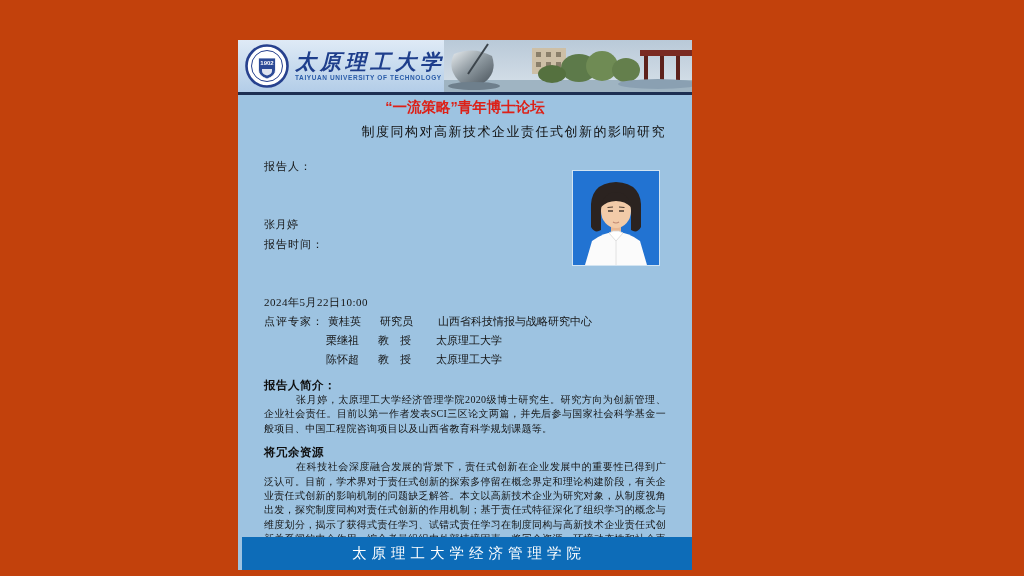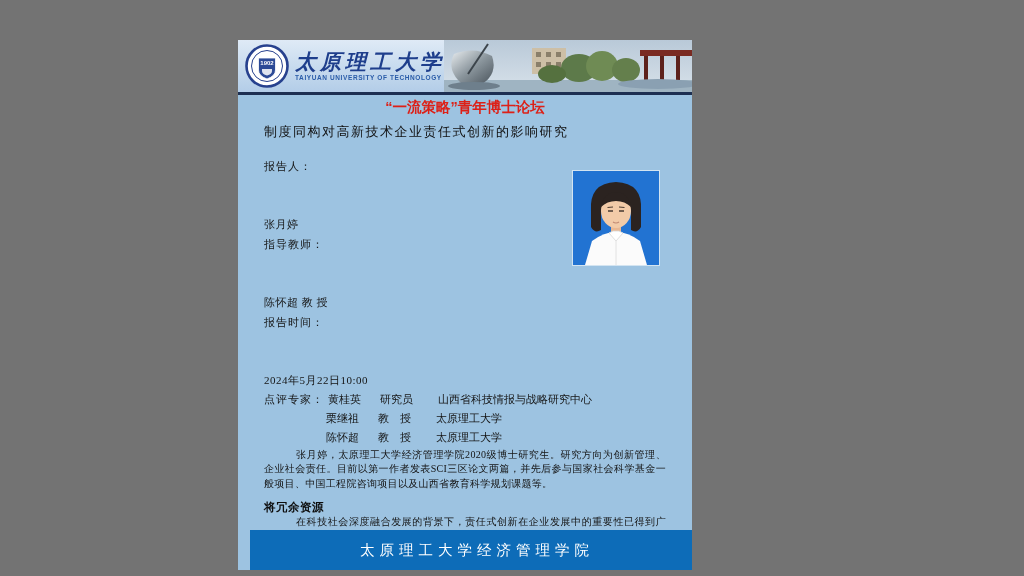--- a/index.html
+++ b/index.html
@@ -1,19 +1,19 @@
 <!DOCTYPE html>
 <html><head>
 <meta charset="utf-8">
 <style>
   html,body{margin:0;padding:0;}
   .page{
     position:relative;
     width:1024px;height:576px;
-    background:#737373;
+    background:#c2410c;
     overflow:hidden;
     font-family:"Liberation Serif", serif;
   }
   .poster{
     position:absolute;
     left:238px;top:40px;
     width:454px;height:530px;
     background:#9dc3e1;
     overflow:hidden;
   }
@@ -56,21 +56,21 @@
     padding:3px 26px 0 26px;
     color:#151515;
   }
   .forum-title{
     text-align:center;
     font-family:"Liberation Sans", sans-serif;
     font-weight:bold;font-size:14.5px;line-height:18px;
     color:#dd2017;
   }
   .report-title{
-    text-align:left;
+    text-align:right;
     font-size:13px;line-height:18px;margin-top:7px;
     letter-spacing:1.5px;color:#111;
   }
   .info{margin-top:15px;font-size:11px;}
   .irow{display:flex;line-height:20px;white-space:nowrap;flex-direction:column;}
   .ilabel{flex:0 0 58px;letter-spacing:1px;}
   .ivalue{letter-spacing:0.5px;}
   .erow{display:flex;line-height:19px;white-space:nowrap;}
   .ename{flex:0 0 46px;margin-left:4px;}
   .etitle{flex:0 0 52px;margin-left:6px;}
@@ -99,21 +99,21 @@
     margin-top:5px;
     text-align:center;
     font-family:"Liberation Serif", serif;
     font-style:italic;font-weight:800;
     font-size:17px;line-height:22px;
     color:#e01911;letter-spacing:3px;
     text-shadow:0.5px 0.5px 0 rgba(160,10,5,0.35);
   }
   
   .footer{
-    position:absolute;left:12px;bottom:0;width:454px;height:40px;
+    position:absolute;left:4px;bottom:0;width:454px;height:33px;
     background:#0d6cb8;
     display:flex;align-items:center;justify-content:center;
   }
   .footer span{
     color:#ffffff;font-size:14.5px;letter-spacing:5px;
     font-family:"Liberation Serif", serif;
   }
 </style>
 </head>
 <body>
@@ -178,24 +178,20 @@
     <div class="body">
       <div class="forum-title">“一流策略”青年博士论坛</div>
       <div class="report-title">制度同构对高新技术企业责任式创新的影响研究</div>
 
       <div class="info">
         <div class="irow">
           <span class="ilabel">报告人：</span>
           <span class="ivalue">张月婷</span>
         </div>
         <div class="irow">
-          <span class="ilabel">指导教师：</span>
-          <span class="ivalue">陈怀超 教 授</span>
-        </div>
-        <div class="irow">
           <span class="ilabel">报告时间：</span>
           <span class="ivalue">2024年5月22日10:00</span>
         </div>
 
         <div class="erow">
           <span class="ilabel">点评专家：</span>
           <span class="ename">黄桂英</span>
           <span class="etitle">研究员</span>
           <span class="eaff">山西省科技情报与战略研究中心</span>
         </div>
@@ -224,20 +220,21 @@
           <line x1="46" y1="40" x2="51" y2="40" stroke="#3a2e28" stroke-width="1.4"></line>
           <line x1="34.5" y1="36.5" x2="40" y2="36" stroke="#4a3a30" stroke-width="1"></line>
           <line x1="46" y1="36" x2="51.5" y2="36.5" stroke="#4a3a30" stroke-width="1"></line>
           <path d="M40 51 Q43 53 46 51" stroke="#c08a74" stroke-width="1.2" fill="none"></path>
           <path d="M12 94 L19 70 Q31 61 43 61 Q55 61 67 70 L74 94 Z" fill="#fbfbfb"></path>
           <path d="M36 62 L43 70 L50 62 L46 60 L40 60 Z" fill="#ffffff" stroke="#d8d8d8" stroke-width="0.8"></path>
           <line x1="43" y1="70" x2="43" y2="94" stroke="#e2e2e2" stroke-width="1"></line>
         </svg>
       </div>
 
+      <div class="sec-head">报告人简介：</div>
       <p class="para">张月婷，太原理工大学经济管理学院2020级博士研究生。研究方向为创新管理、企业社会责任。目前以第一作者发表SCI三区论文两篇，并先后参与国家社会科学基金一般项目、中国工程院咨询项目以及山西省教育科学规划课题等。</p>
 
       <div class="sec-head">将冗余资源</div>
       <p class="para">在科技社会深度融合发展的背景下，责任式创新在企业发展中的重要性已得到广泛认可。目前，学术界对于责任式创新的探索多停留在概念界定和理论构建阶段，有关企业责任式创新的影响机制的问题缺乏解答。本文以高新技术企业为研究对象，从制度视角出发，探究制度同构对责任式创新的作用机制；基于责任式特征深化了组织学习的概念与维度划分，揭示了获得式责任学习、试错式责任学习在制度同构与高新技术企业责任式创新关系间的中介作用；综合考量组织内外部情境因素，将冗余资源、环境动态性和社会责任认知作为重要调节因素，揭示了制度同构对高新技术企业责任式创新影响的情境边界。本文丰富了现有的创新管理的相关理论，同时，为提升高新技术企业责任式创新发展提供了研究支撑，具有现实意义。</p>
 
       <div class="slogan">欢迎广大师生踊跃参与！</div>
     </div>
 
     <div class="footer">
       <span>太原理工大学经济管理学院</span>

